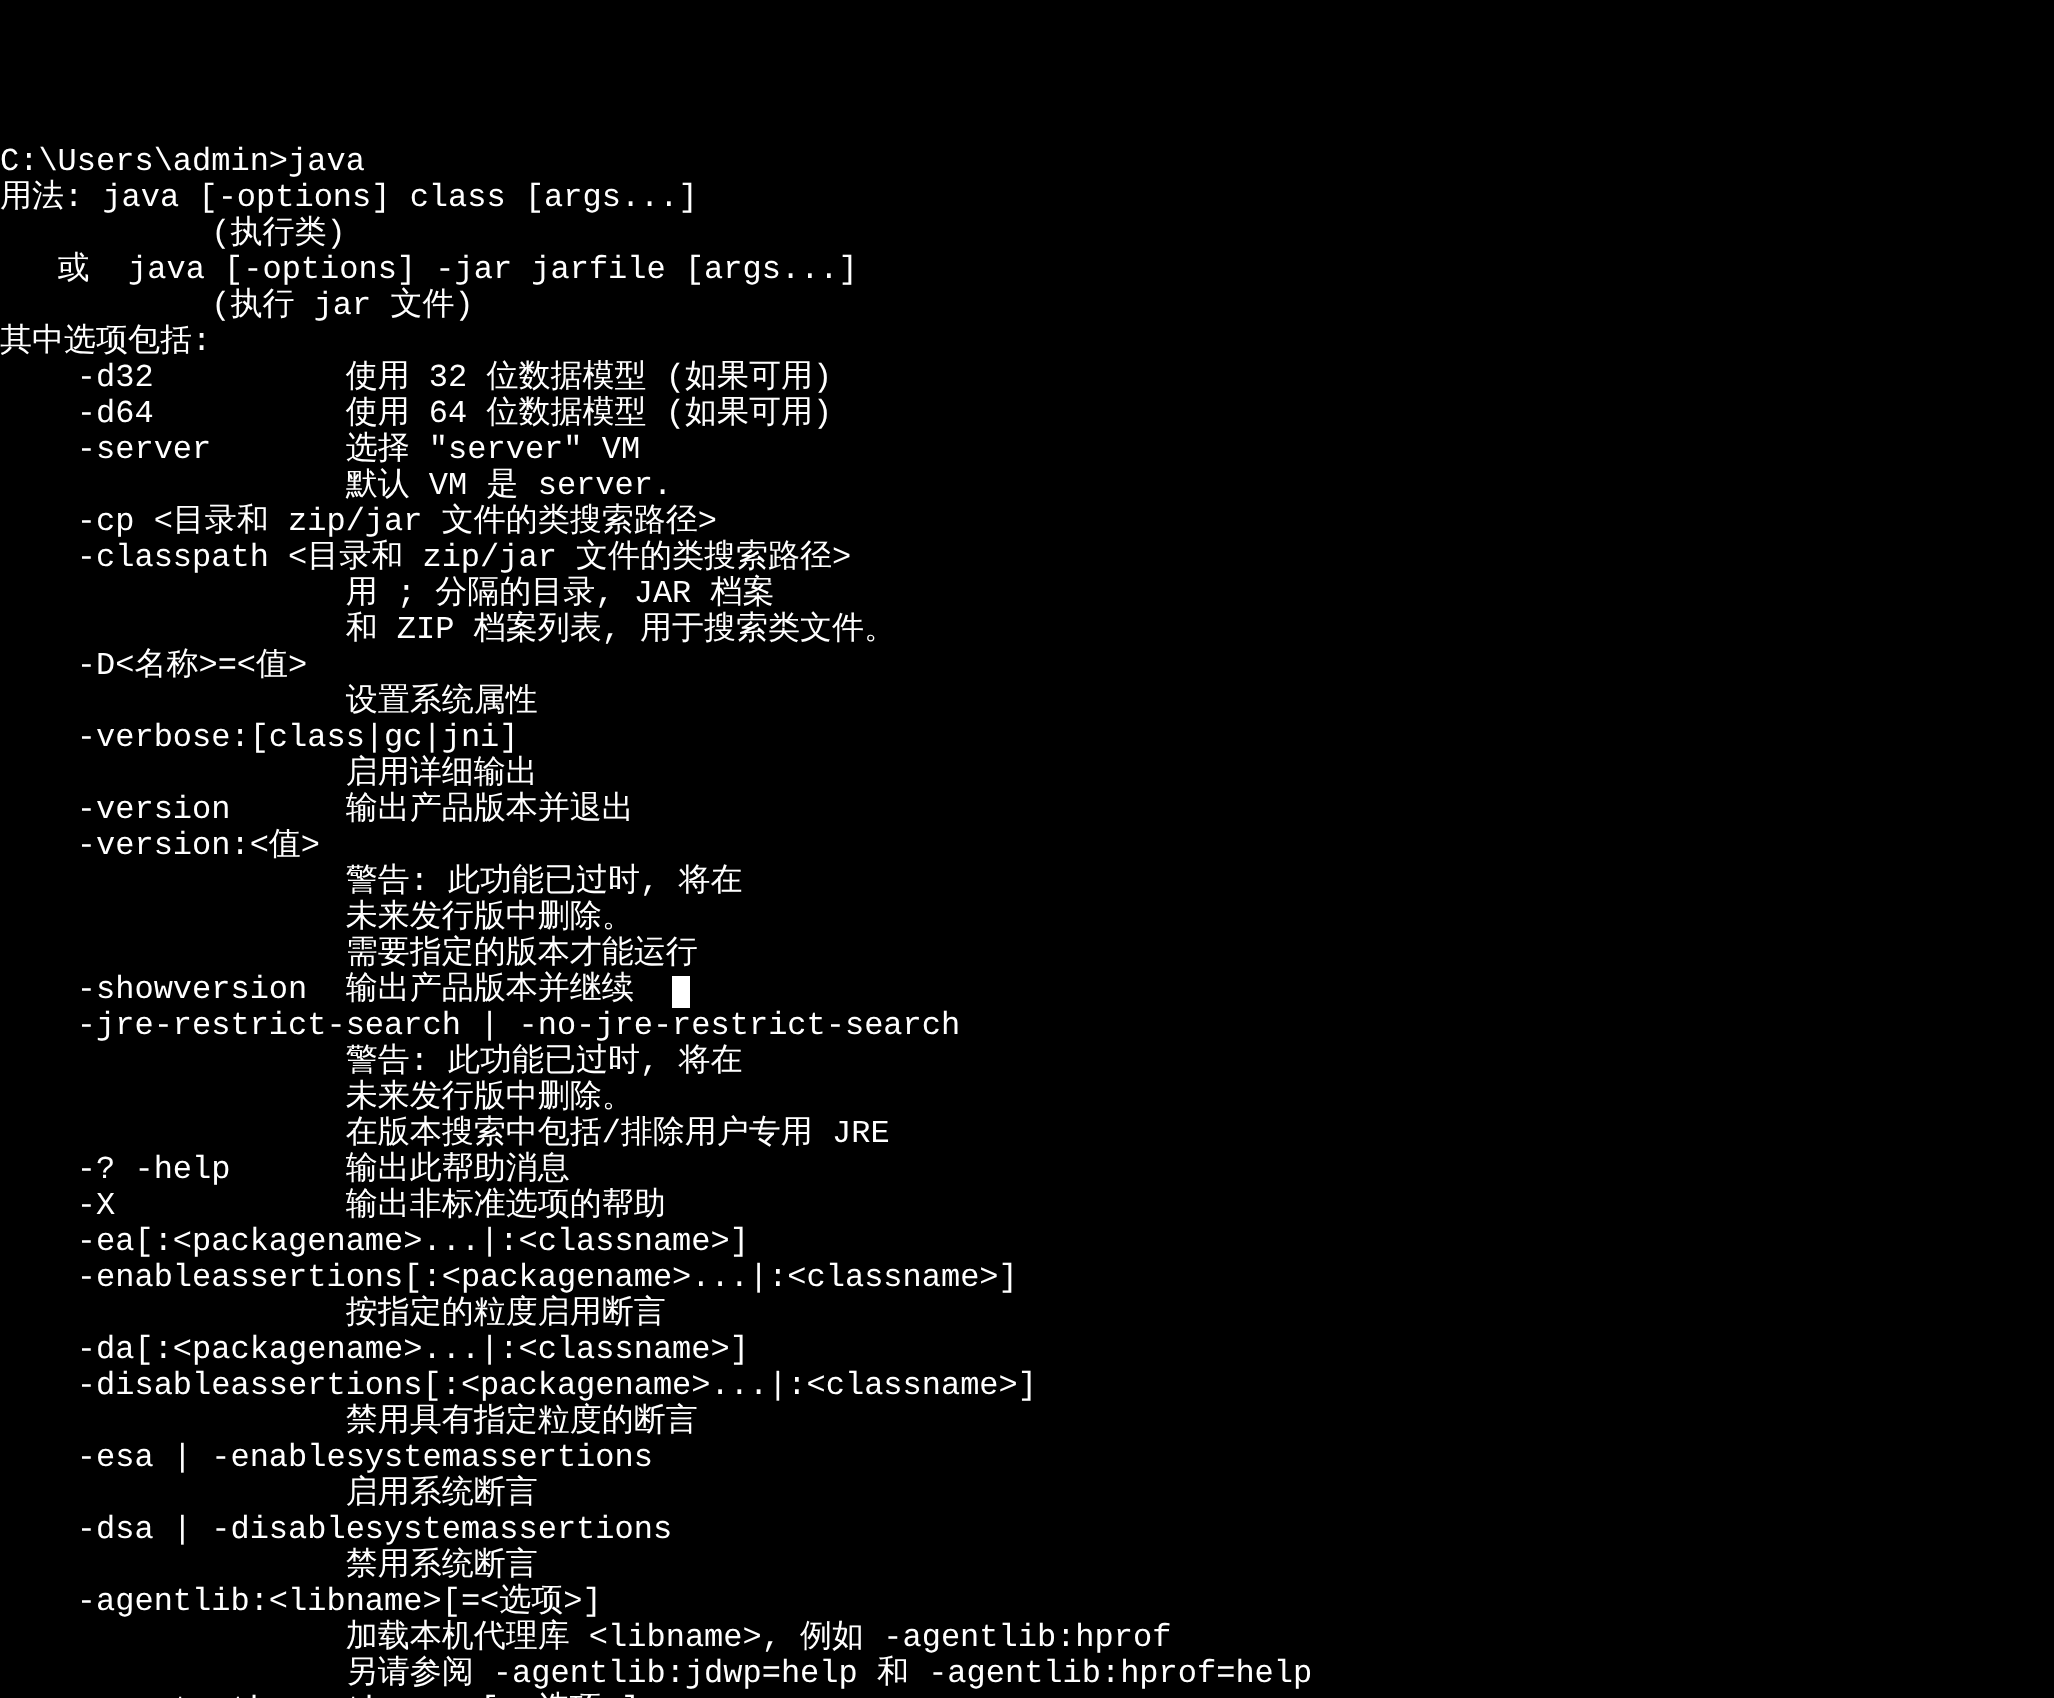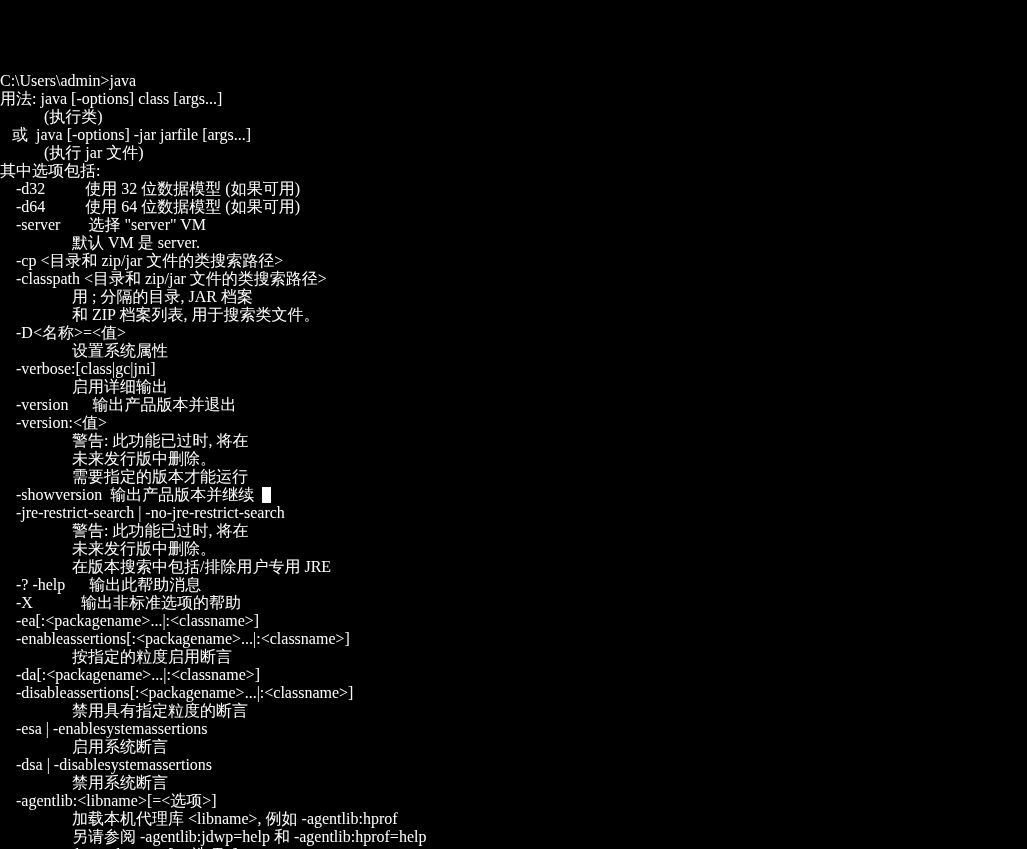--- a/index.html
+++ b/index.html
@@ -17,21 +17,20 @@
       width: 1027px;
       height: 849px;
       overflow: hidden;
       white-space: pre;
     }
     .terminal {
       padding: 0;
     }
     .prompt-line {
       display: block;
-      font-family: Liberation Serif, serif;
     }
     .cursor {
       background-color: #ffffff;
       display: inline-block;
       width: 9px;
       height: 16px;
       vertical-align: text-bottom;
     }
   </style>
 </head>

